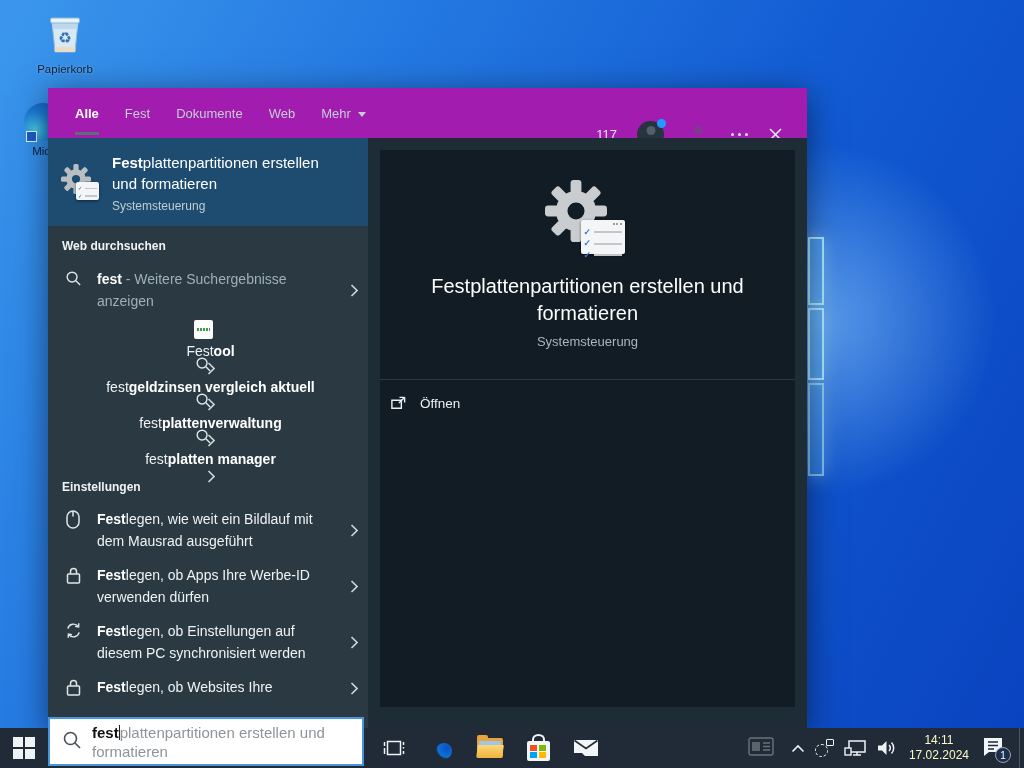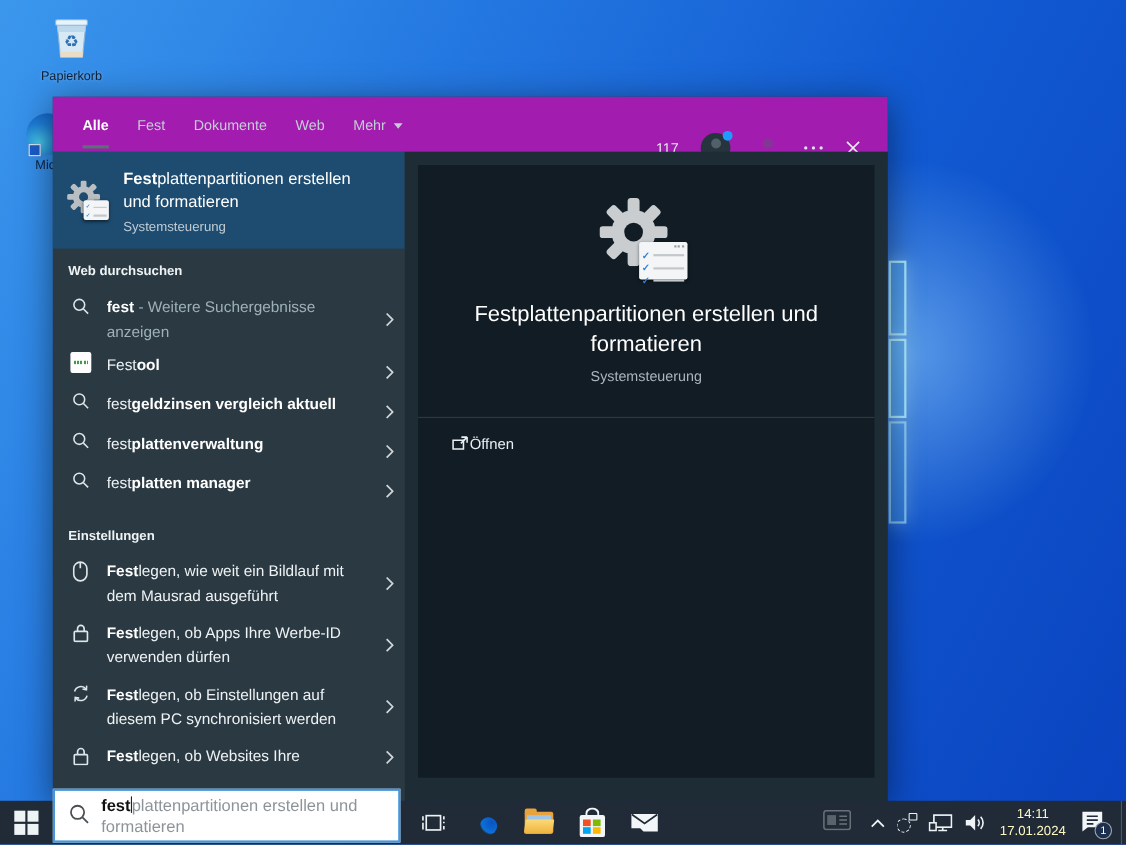--- a/index.html
+++ b/index.html
@@ -53,40 +53,40 @@
   
   .left-list { position:absolute; top:50px; left:0; width:320px; bottom:0; overflow:hidden; }
   .sec { margin:13px 14px 7px 14px; font-size:12px; font-weight:bold; color:#eef3f5; }
   .best { height:88px; background:#1d4c70; display:flex; align-items:center; padding-left:13px; cursor:default; }
   .best .txt { margin-left:13px; }
   .best .t1 { font-size:15px; line-height:21px; color:#fff; width:210px; }
   .best .t1 b { font-weight:bold; }
   .best .sub { margin-top:5px; font-size:12px; color:#c0cdd4; }
 
   .row { display:flex; align-items:flex-start; padding:8px 10px 8px 15px; min-height:36px; cursor:default; }
-  .row.single { align-items:flex-start; padding-top:0; padding-bottom:0; height:36px; }
+  .row.single { align-items:center; padding-top:0; padding-bottom:0; height:36px;flex-direction:column; }
   .row .ric { width:20px; flex:0 0 20px; margin-right:14px; display:flex; justify-content:center; margin-top:2px; }
   .row.single .ric { margin-top:0; }
   .row .rtx { flex:1; font-size:14px; line-height:22px; color:#eef2f4; }
   .row .rtx .dim { color:#9fb0b8; }
   .row .rtx b { font-weight:bold; color:#fff; }
   .row .chev { flex:0 0 18px; align-self:center; display:flex; justify-content:flex-end; }
   .row.s2 { padding-top:7px; padding-bottom:5px; }
 
   .festool-logo { width:19px; height:19px; background:#fdfdfd; border-radius:2px; display:flex; align-items:center; justify-content:center; }
   .festool-logo i { display:block; width:13px; height:3px; background:repeating-linear-gradient(90deg,#3f9b45 0 2px,#fdfdfd 2px 3px); }
 
   
   .preview-outer { position:absolute; left:320px; top:50px; right:0; bottom:0; background:#1e2c35; }
   .preview { position:absolute; left:12px; top:12px; right:12px; height:557px; background:#121c24;
     display:flex; flex-direction:column; align-items:center; }
   .pv-title { margin-top:19px; font-size:20px; line-height:27px; color:#fff; text-align:center; width:330px; }
   .pv-sub { margin-top:7px; font-size:13px; color:#a9b6bd; }
   .pv-div { width:100%; height:1px; background:#2a3942; margin-top:30px; }
-  .open-row { align-self:stretch; display:flex; align-items:center; padding:15px 30px; cursor:default; }
+  .open-row { align-self:stretch; display:flex; align-items:center; gap:13px; padding:15px 10px; cursor:default; }
   .open-row .olbl { font-size:13.5px; color:#e9eff2; }
 
   
   .gearcard { position:relative; }
   .gearcard.big { width:86px; height:74px; margin-top:30px; }
   .gearcard.small { width:38px; height:36px; flex:0 0 38px; }
   .gearcard svg.gear { position:absolute; left:0; top:0; }
   .card { position:absolute; background:#f4f5f6; border-radius:2px; box-shadow:0 1px 3px rgba(0,0,0,.5); padding:3px 3px 2px 3px; }
   .gearcard.big .card { right:6px; bottom:0; width:44px; height:34px; }
   .gearcard.small .card { right:0; bottom:0; width:23px; height:18px; padding:1.5px 2px; }
@@ -529,21 +529,21 @@
       </div>
       <div class="tray-btn">
         <svg width="20" height="18" viewBox="0 0 20 18">
           <path d="M2 6.5 H6 L10.5 2 V16 L6 11.5 H2 Z" fill="#eef3f6"></path>
           <path d="M13 6 a4.5 4.5 0 0 1 0 6" fill="none" stroke="#eef3f6" stroke-width="1.5"></path>
           <path d="M15.5 3.5 a8 8 0 0 1 0 11" fill="none" stroke="#eef3f6" stroke-width="1.5"></path>
         </svg>
       </div>
       <div class="clock">
         <div>14:11</div>
-        <div>17.01.2024</div>
+        <div>17.02.2024</div>
       </div>
       <div class="action">
         <svg width="24" height="22" viewBox="0 0 24 22">
           <path d="M3 2 H21 V16 H8 L3 20 Z" fill="#f2f6f8"></path>
           <path d="M7 6 H17 M7 9.5 H17 M7 13 H13" stroke="#202b37" stroke-width="1.5"></path>
         </svg>
         <span class="badge">1</span>
       </div>
       <div class="show-desk"></div>
     </div>

